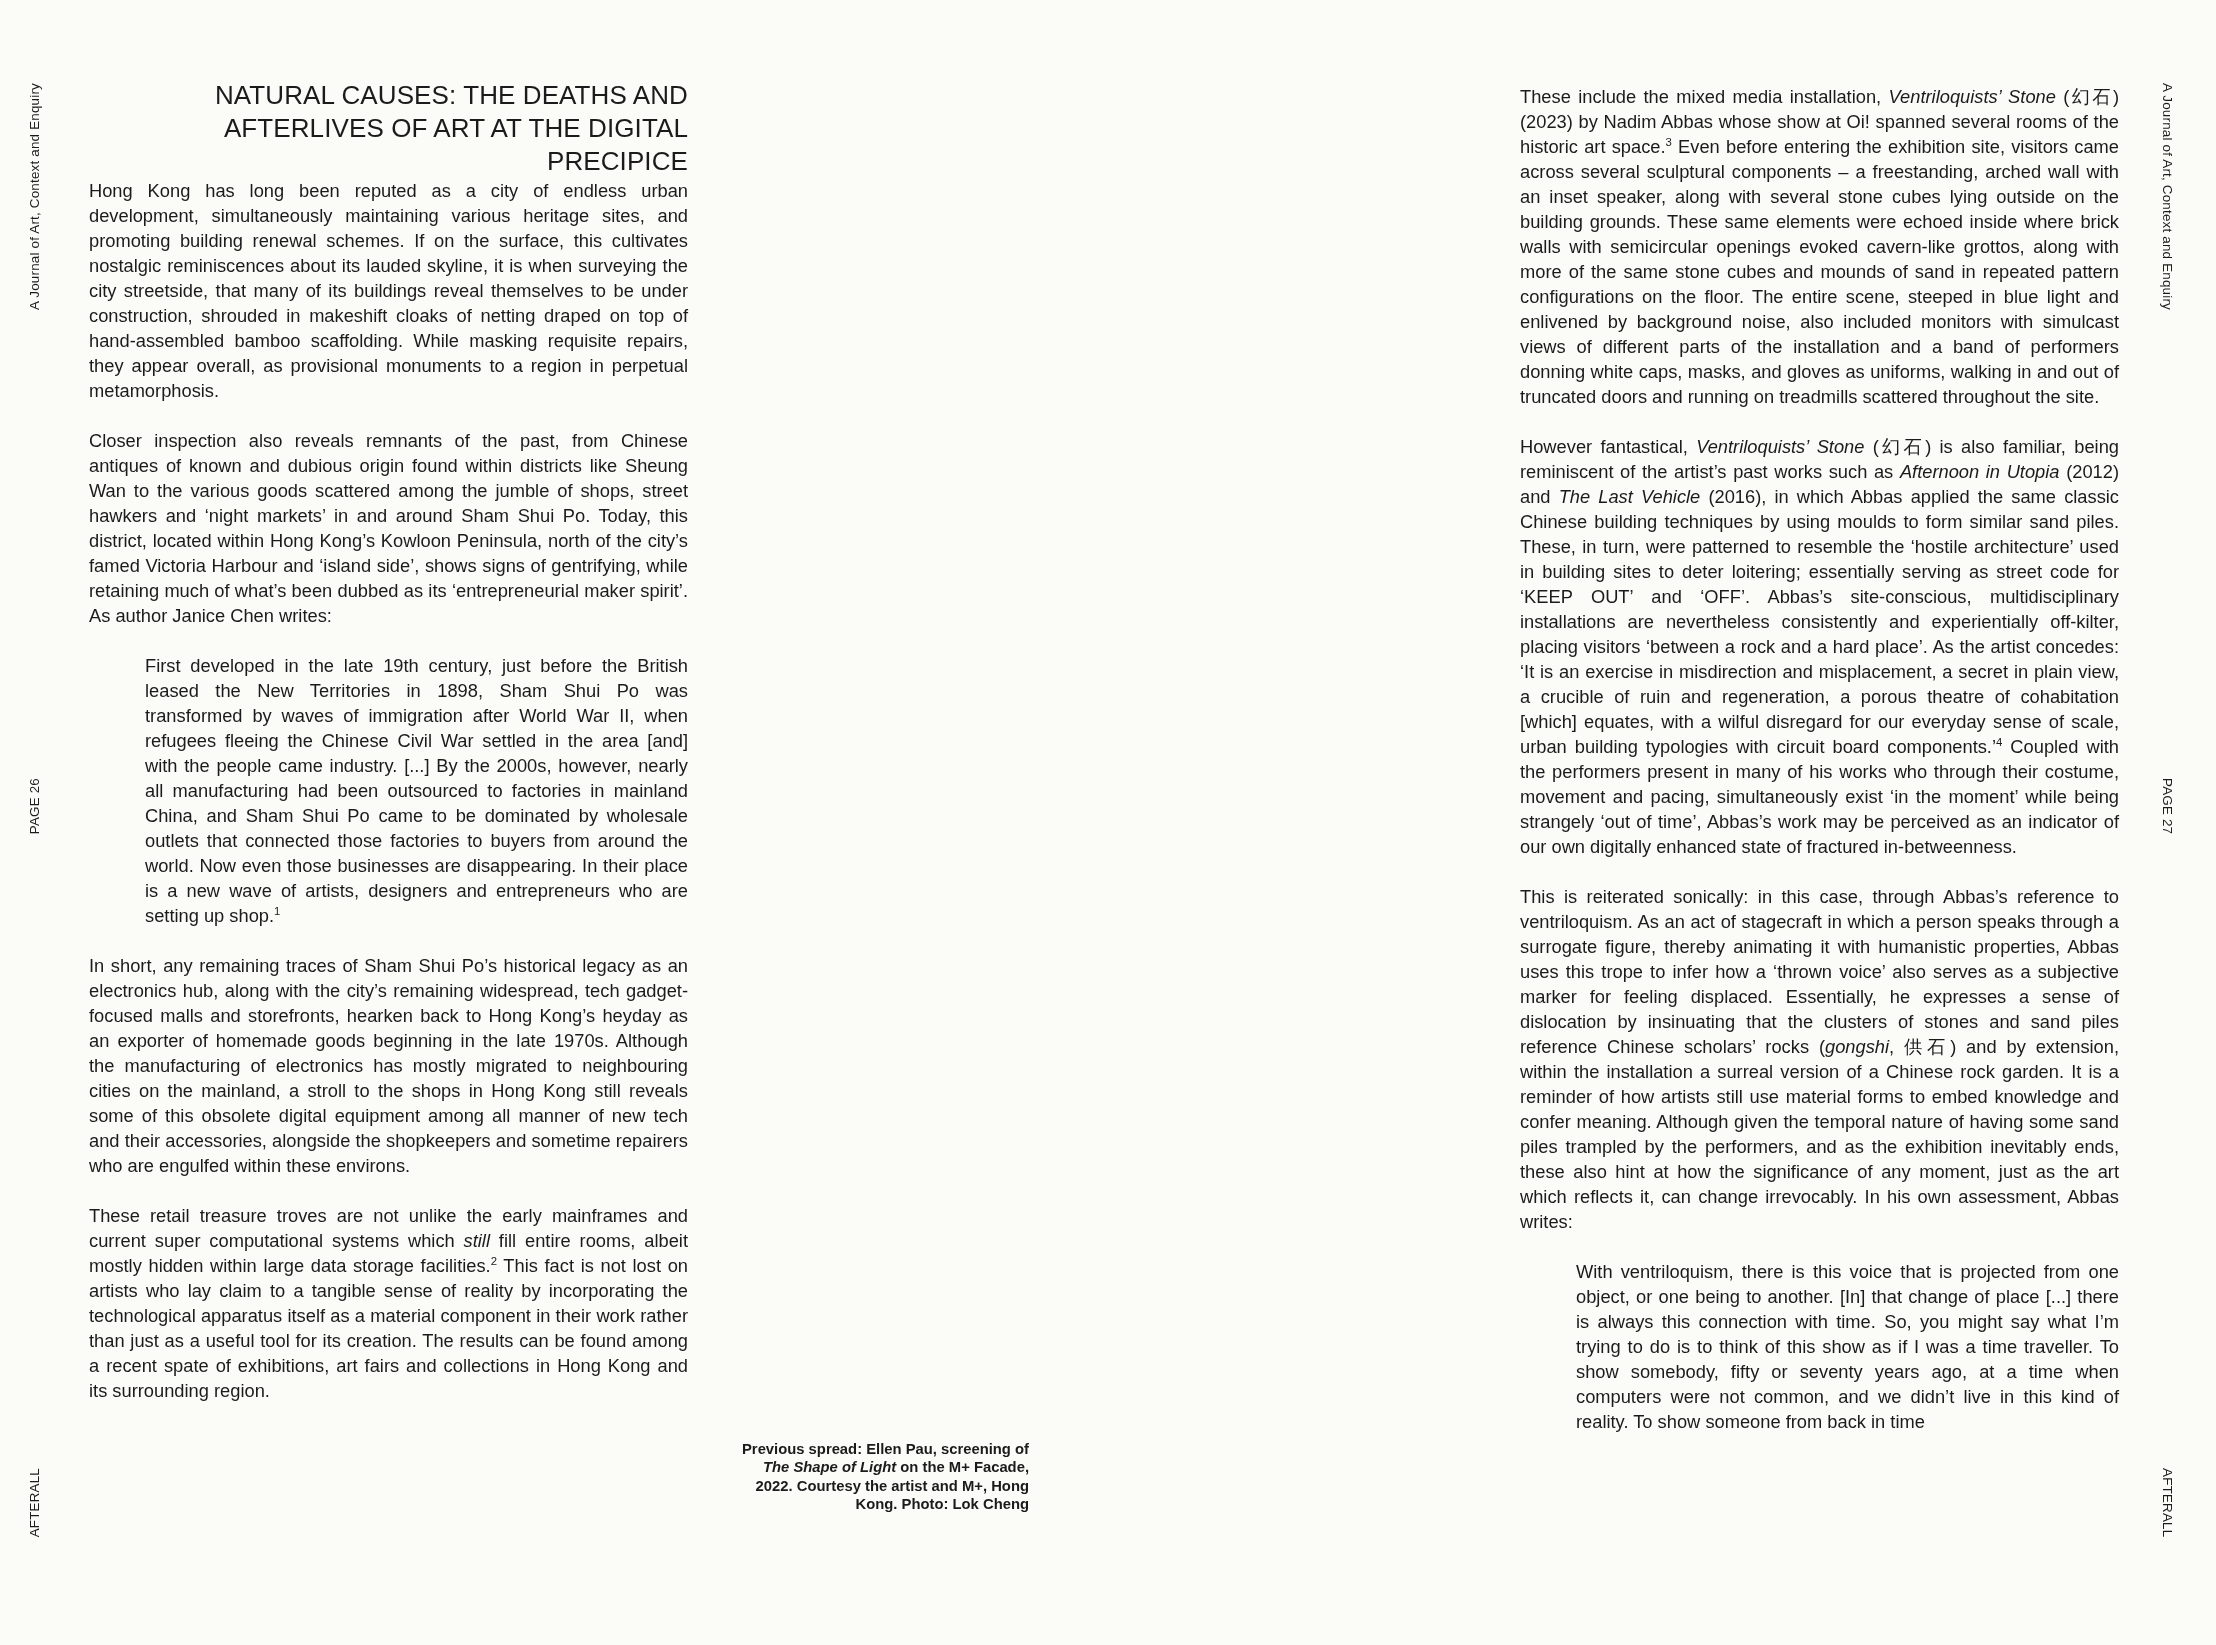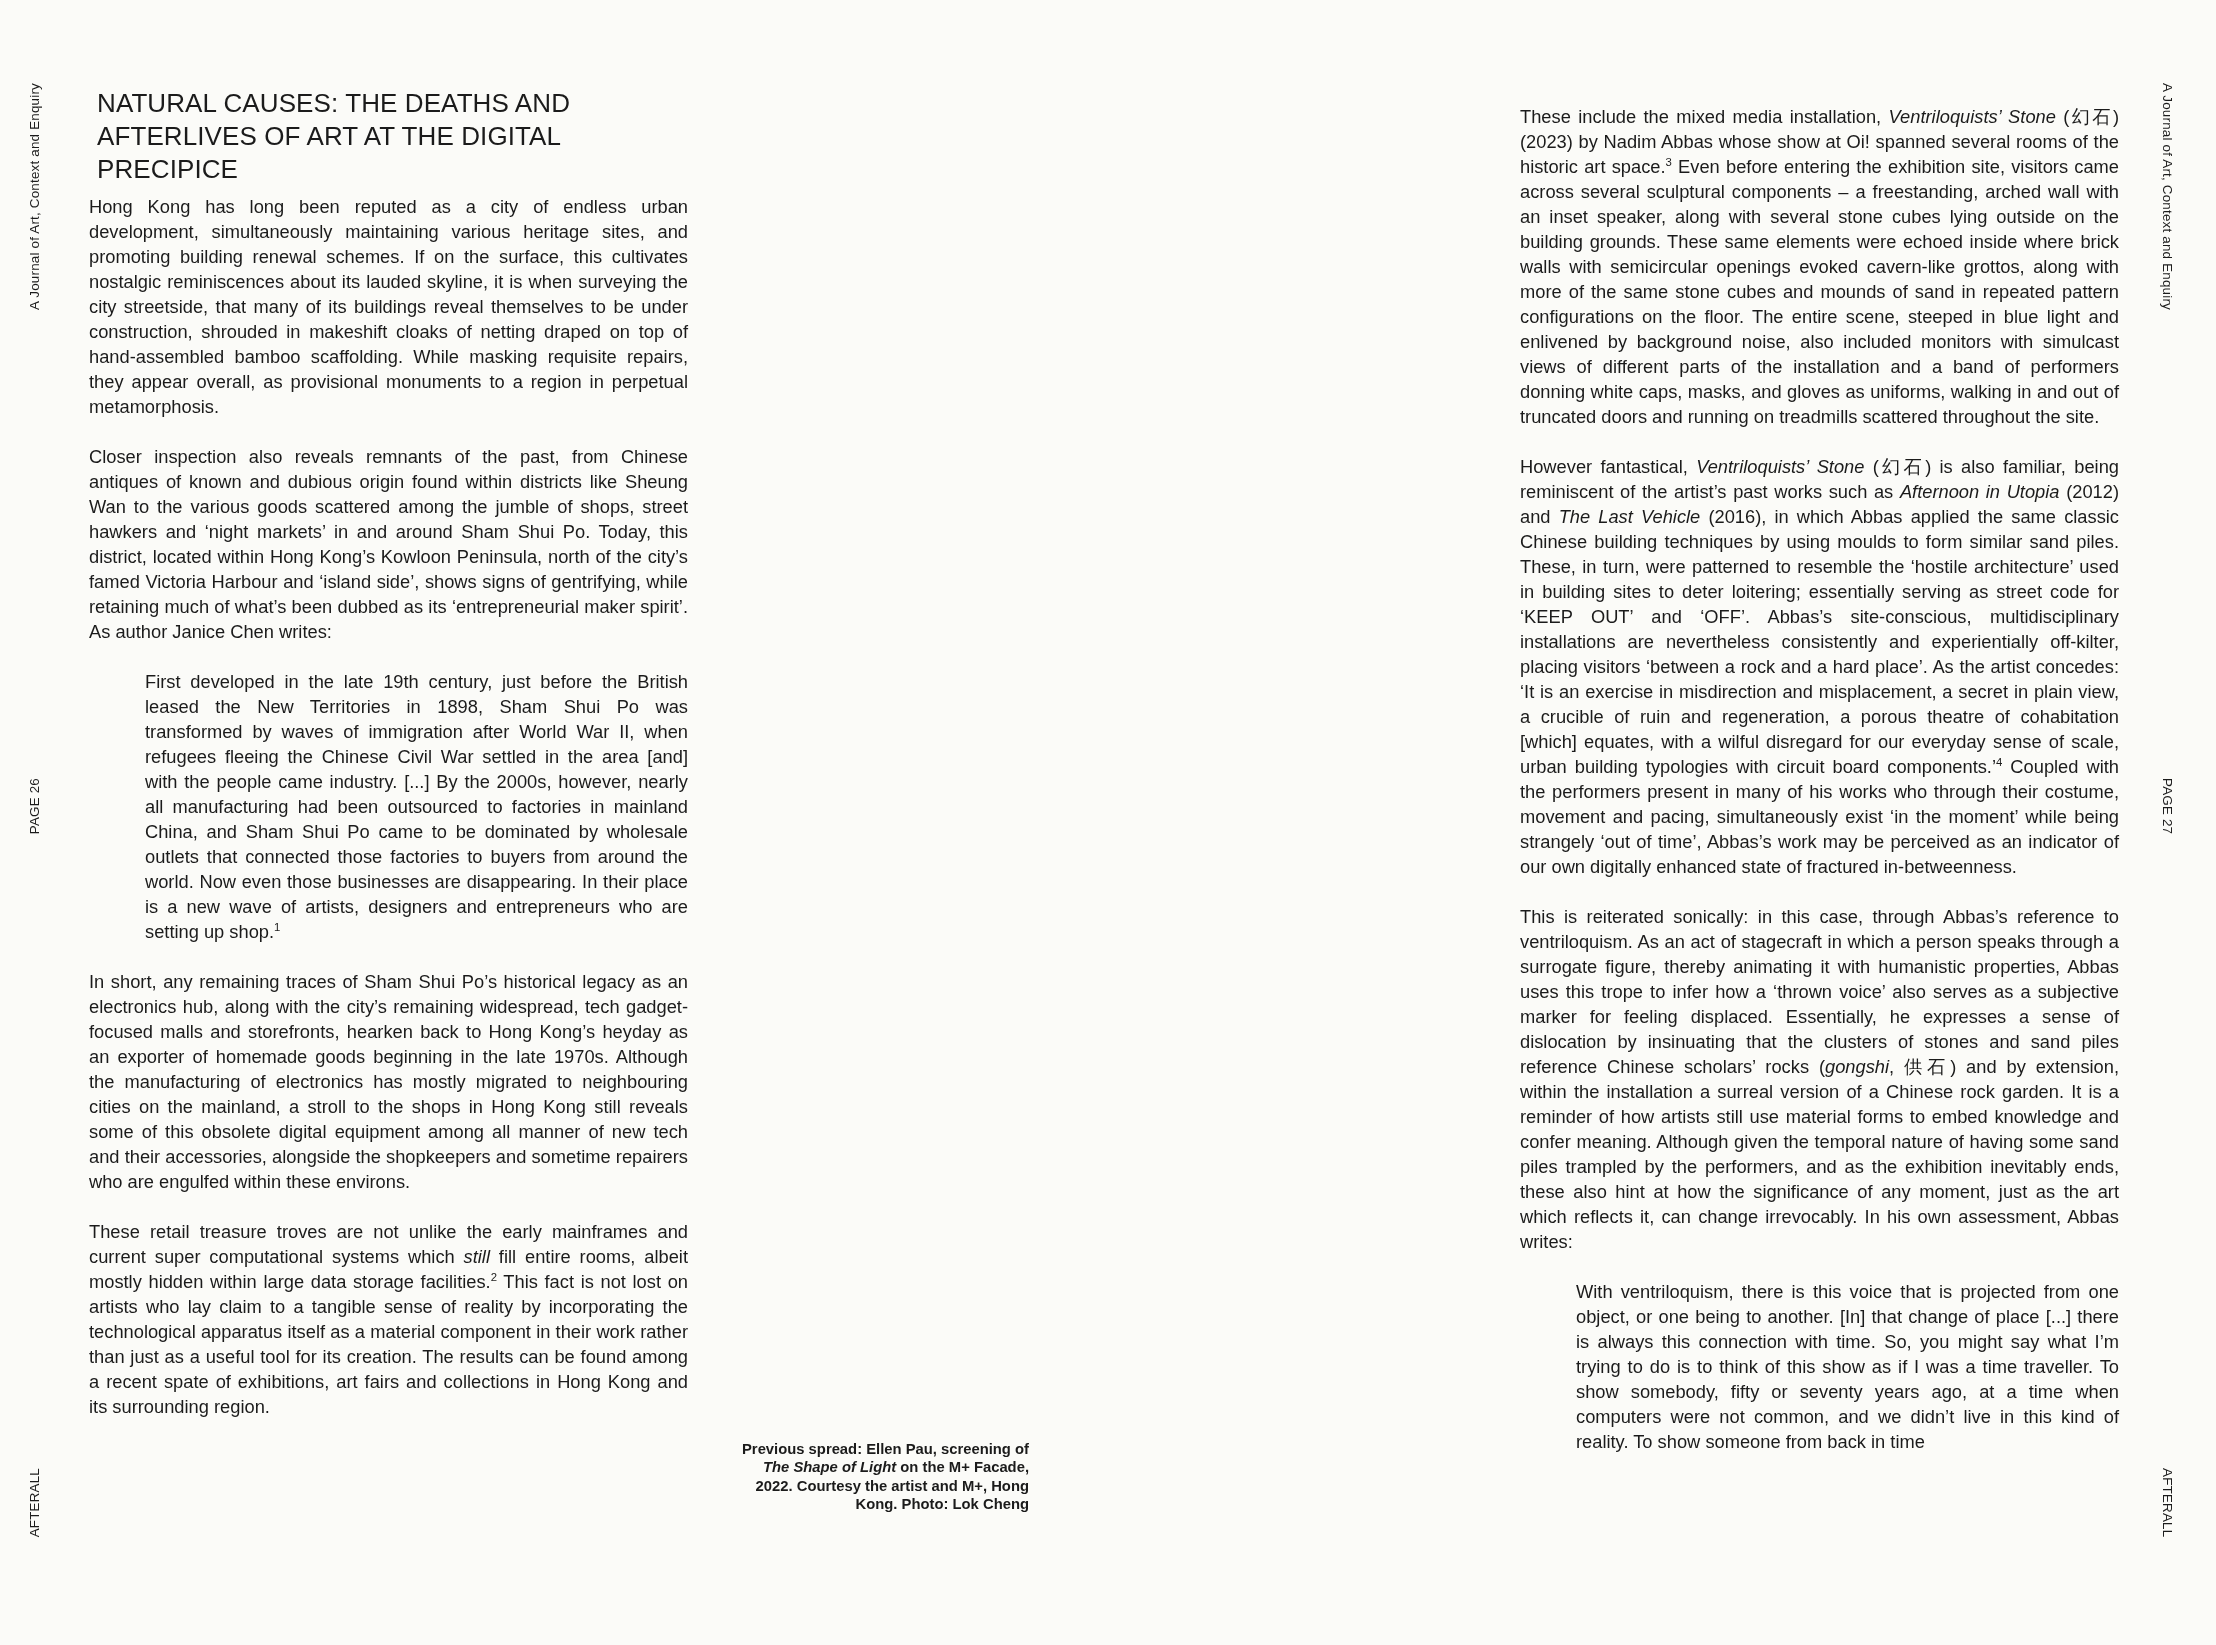--- a/index.html
+++ b/index.html
@@ -9,24 +9,24 @@
     font-family:"Liberation Sans", sans-serif;
     -webkit-font-smoothing:antialiased;
   }
   .spread{position:absolute;inset:0;}
   .col{
     position:absolute;width:599px;
     font-size:18.3px;line-height:25px;
     text-align:justify;
   }
   .left-col{left:89px;top:79px;}
-  .right-col{left:1520px;top:104px;}
+  .right-col{left:1520px;top:84px;}
   .title{
     font-size:26px;line-height:33px;font-weight:normal;
-    margin:8px;white-space:pre-line;text-align:left;letter-spacing:0.1px;
+    margin:0;white-space:pre-line;text-align:right;letter-spacing:0.1px;
   }
   .author{
     font-size:26px;line-height:33px;text-align:left;margin:0 0 25px 0;
   }
   .para{margin:0 0 25px 0;}
   .para:last-child{margin-bottom:0;}
   .quote{padding-left:56px;}
   sup{font-size:0.62em;line-height:0;vertical-align:super;}
   .caption{
     position:absolute;top:1440px;left:733px;width:296px;

